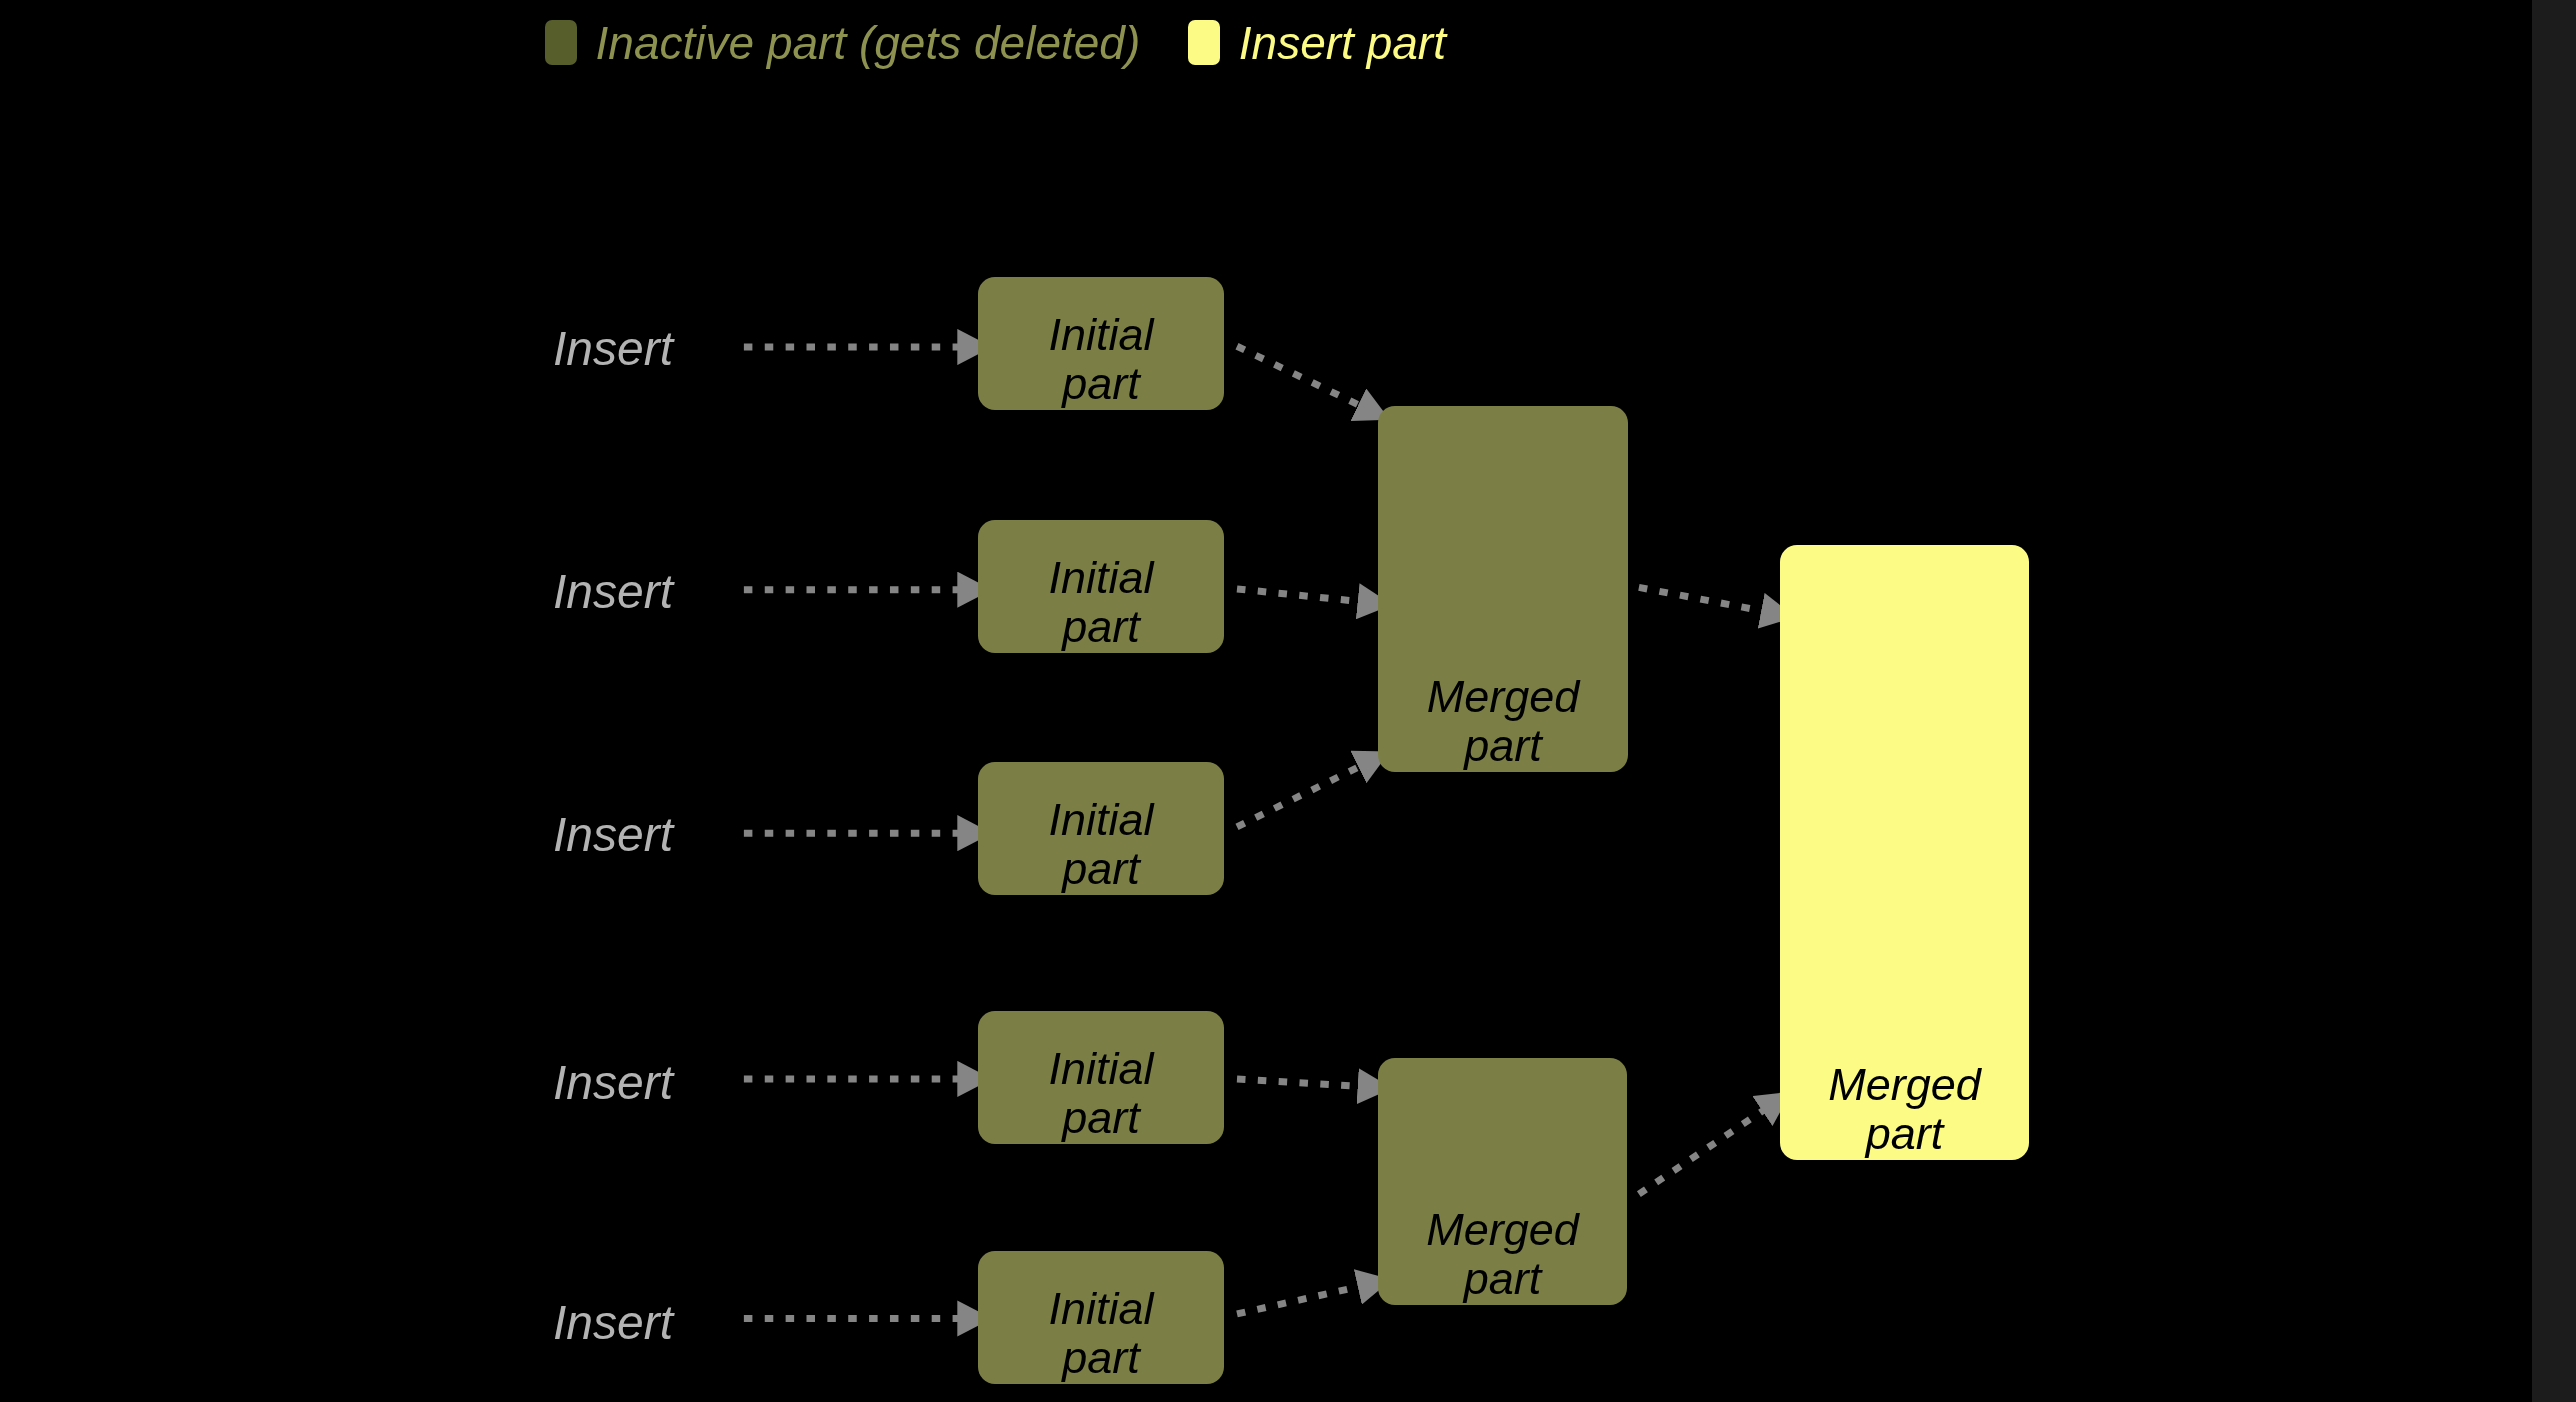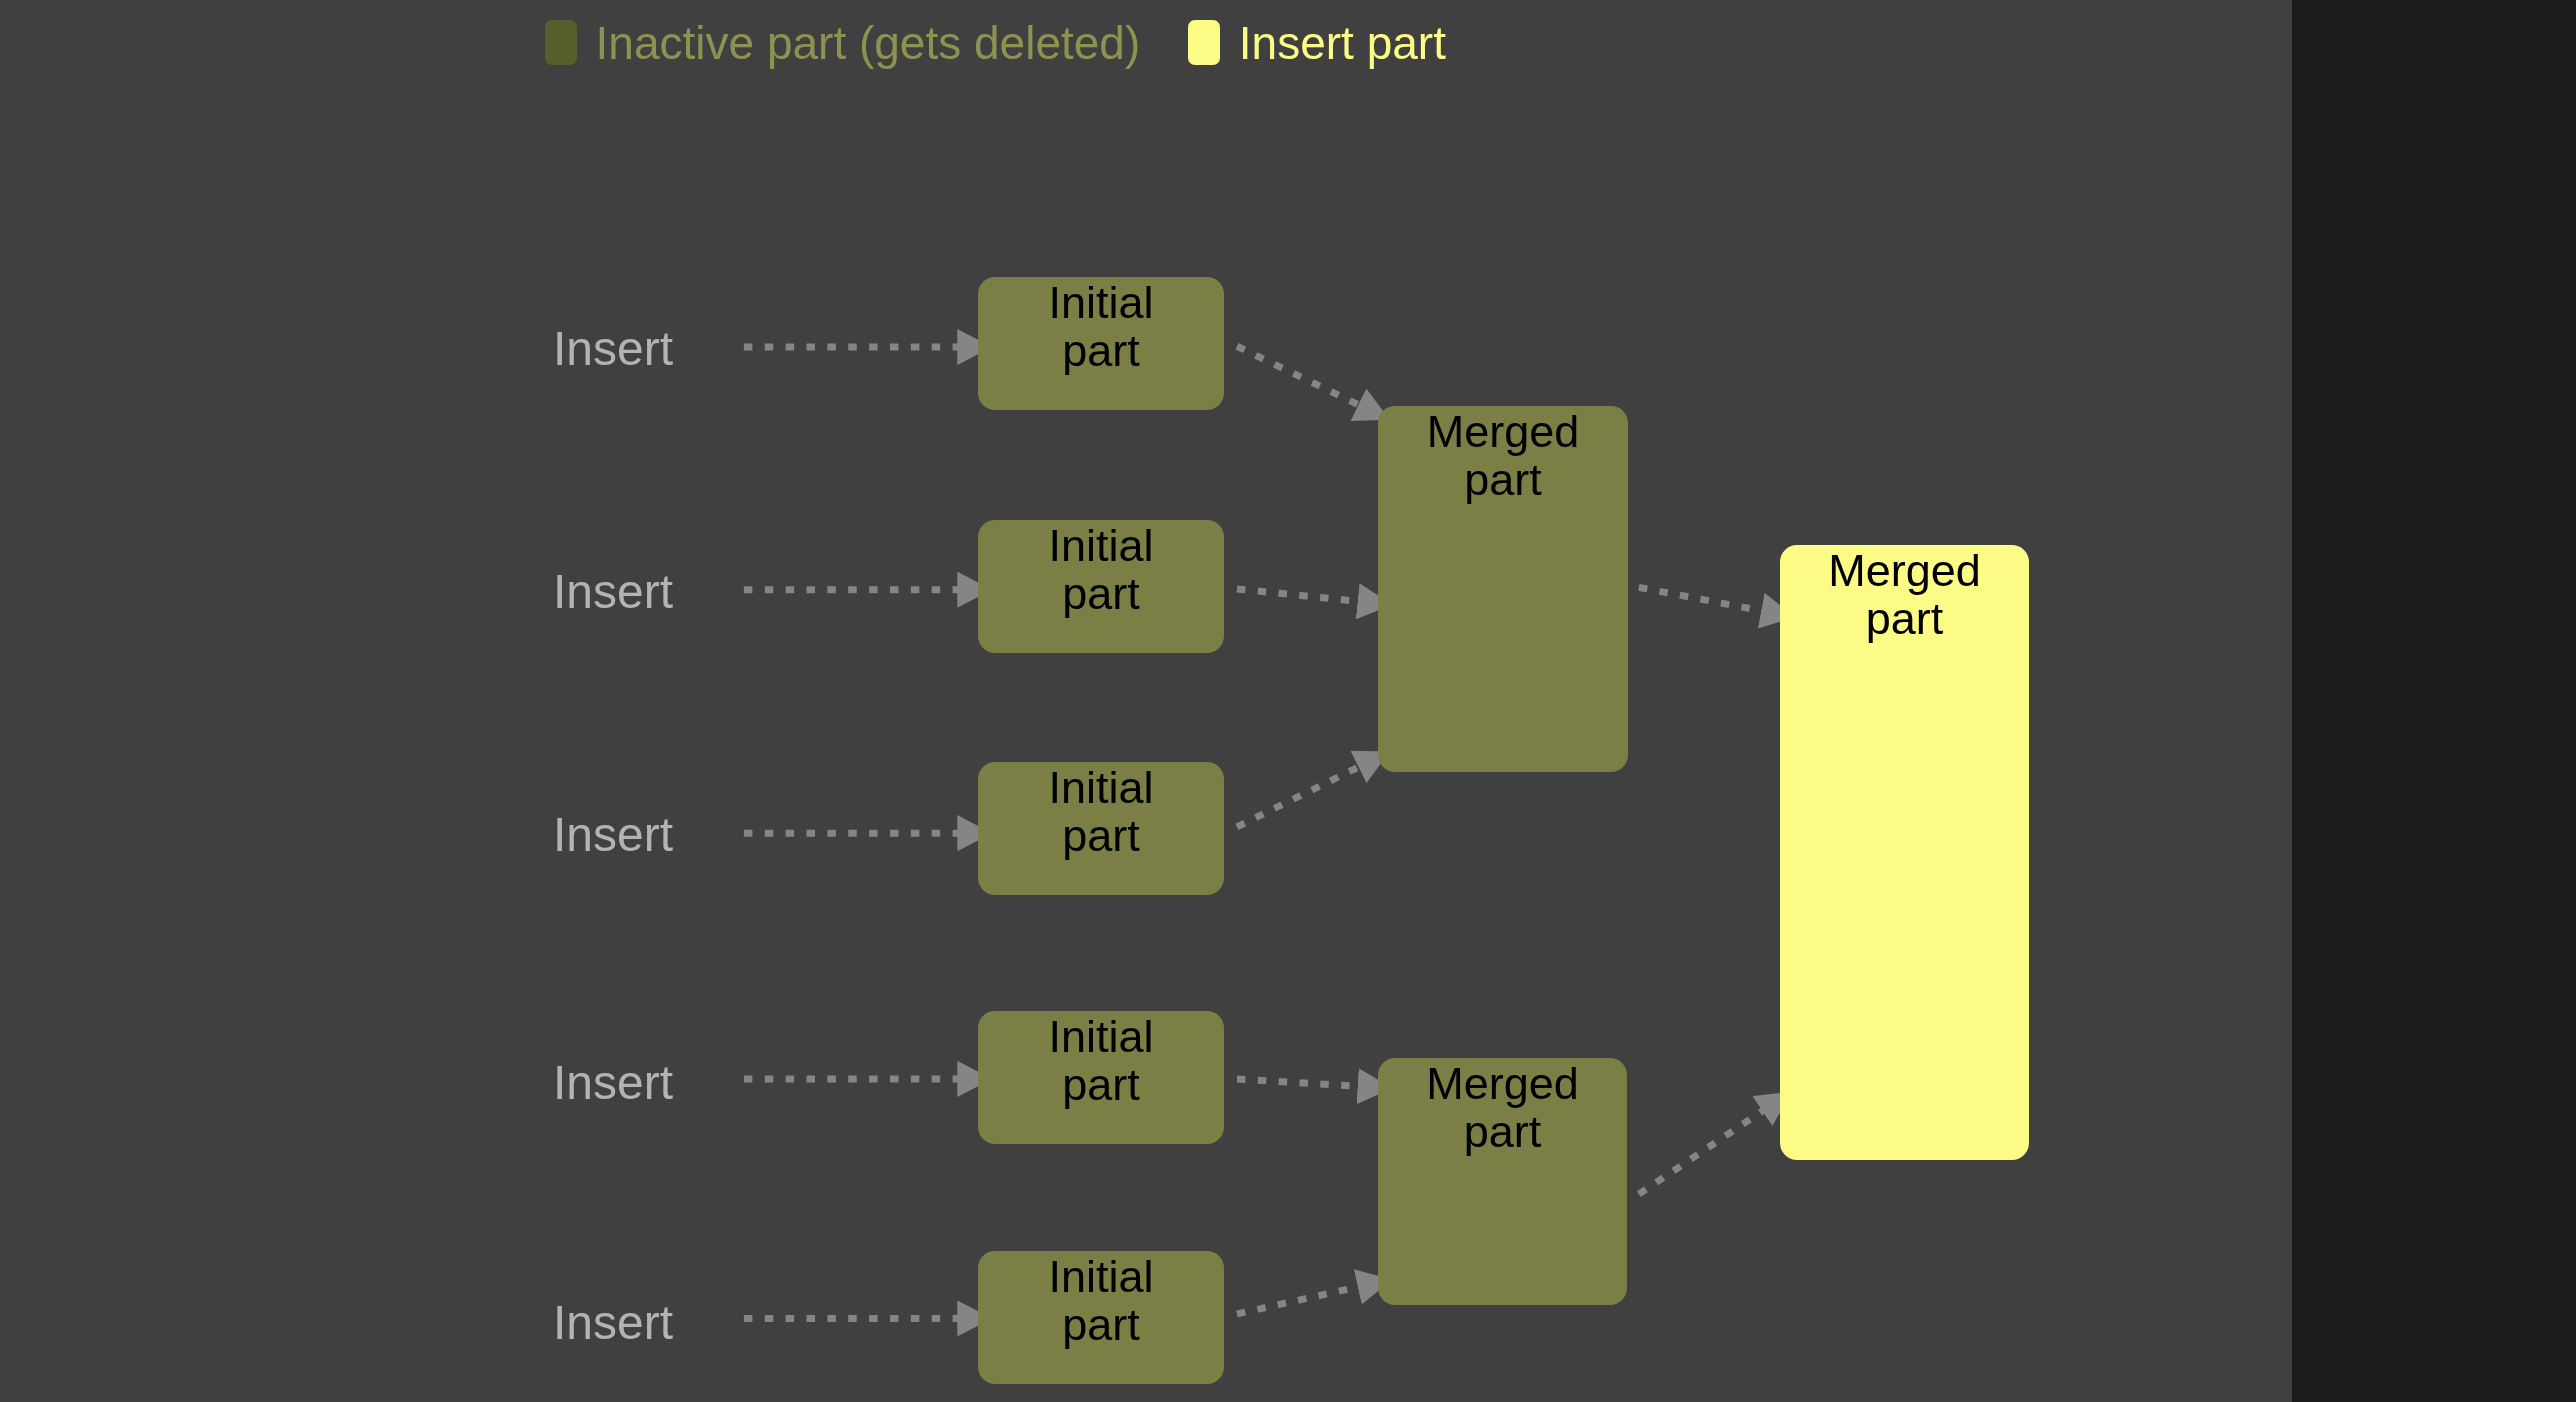--- a/index.html
+++ b/index.html
@@ -3,25 +3,26 @@
 <meta charset="utf-8">
 <title>Part merge diagram</title>
 <style>
   html, body {
     margin: 0;
     padding: 0;
     background: #1c1c1c;
   }
   #canvas {
     position: relative;
-    width: 2292px;
+    width: 2532px;
     height: 1402px;
-    background: #404040;
+    background: #000000;
     overflow: hidden;
     font-family: "Liberation Sans", sans-serif;
+    font-style: italic;
     -webkit-font-smoothing: antialiased;
   }
 
   
   #legend {
     position: absolute;
     left: 545px;
     top: 7.7px;
     height: 70px;
     display: flex;
@@ -57,21 +58,21 @@
     top: 0;
     width: 2576px;
     height: 1402px;
     pointer-events: none;
   }
 
   
   .node {
     position: absolute;
     display: flex;
-    align-items: flex-start;
+    align-items: flex-end;
     justify-content: center;
     text-align: center;
     border-radius: 17px;
     color: #000000;
     font-size: 45px;
     line-height: 1.08;
     box-sizing: border-box;
     padding: 1.5px 7.7px;
   }
   .node.inactive { background: #7b7f45; }

